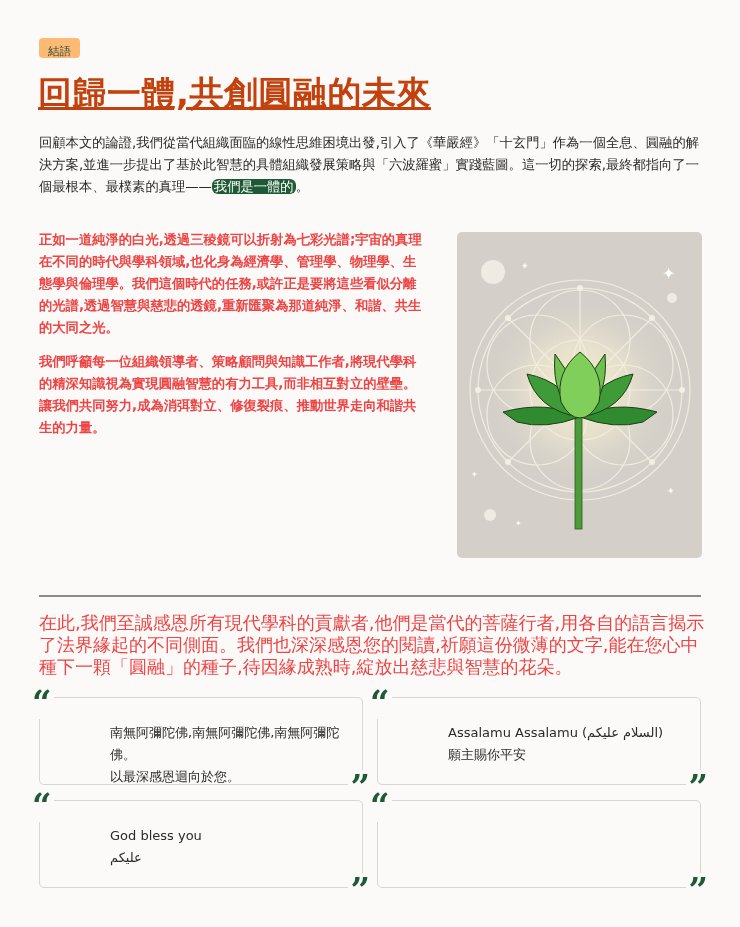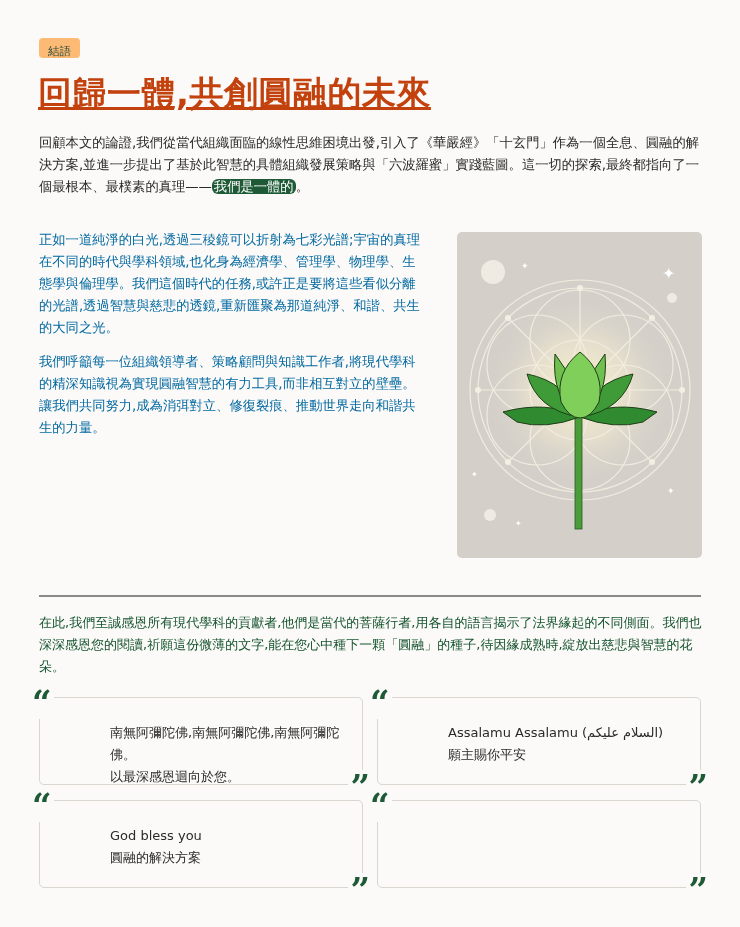--- a/index.html
+++ b/index.html
@@ -17,32 +17,32 @@
       font-size: 34px; font-weight: bold; color: #c2410c;
       letter-spacing: 0.5px; line-height: 46px; white-space: nowrap; text-decoration: underline;
     }
     .intro {
       position: absolute; left: 39px; top: 132px; width: 668px;
       font-size: 13.3px; line-height: 22px; color: #2a2a2a;
     }
     .highlight { background: #1e5a36; color: #ffffff; padding: 0 2px; border-radius: 6px; }
 
     .col-text { position: absolute; left: 39px; top: 229px; width: 388px; }
-    .col-text p { font-size: 13.3px; line-height: 22px; color: #0369a1; margin-bottom: 12px; }
+    .col-text p { font-size: 13.3px; line-height: 22px; color: #ef4444; margin-bottom: 12px; font-weight: bold; }
 
     .art {
       position: absolute; left: 457px; top: 232px; width: 245px; height: 326px;
       background: #d4d0c9; border-radius: 5px; overflow: hidden;
     }
 
     .divider { position: absolute; left: 39px; top: 595px; width: 662px; height: 2px; background: #8a8a8a; }
 
     .thanks {
       position: absolute; left: 39px; top: 612px; width: 670px;
-      font-size: 13px; line-height: 22px; color: #14532d;
+      font-size: 18px; line-height: 22px; color: #ef4444;
     }
 
     .quote {
       position: absolute; width: 324px; height: 88px;
       border: 1.5px solid #d9d6d0; border-radius: 5px; background: #fbfaf8;
     }
     .quote .q-open, .quote .q-close {
       position: absolute; font-family: "DejaVu Serif", serif; font-weight: bold;
       font-size: 34px; line-height: 34px; color: #1e5a36; background: #fbfaf8; padding: 0 2px;
     }
@@ -135,21 +135,21 @@
     <div>Assalamu Assalamu (السلام عليكم)</div>
     <div>願主賜你平安</div>
   </div>
   <span class="q-close">”</span>
 </div>
 
 <div class="quote" style="left:39px; top:800px;">
   <span class="q-open">“</span>
   <div class="lines">
     <div>God bless you</div>
-    <div>圓融的解決方案</div>
+    <div>عليكم</div>
   </div>
   <span class="q-close">”</span>
 </div>
 
 <div class="quote" style="left:377px; top:800px;">
   <span class="q-open">“</span>
   <span class="q-close">”</span>
 </div>
 
 </body></html>

